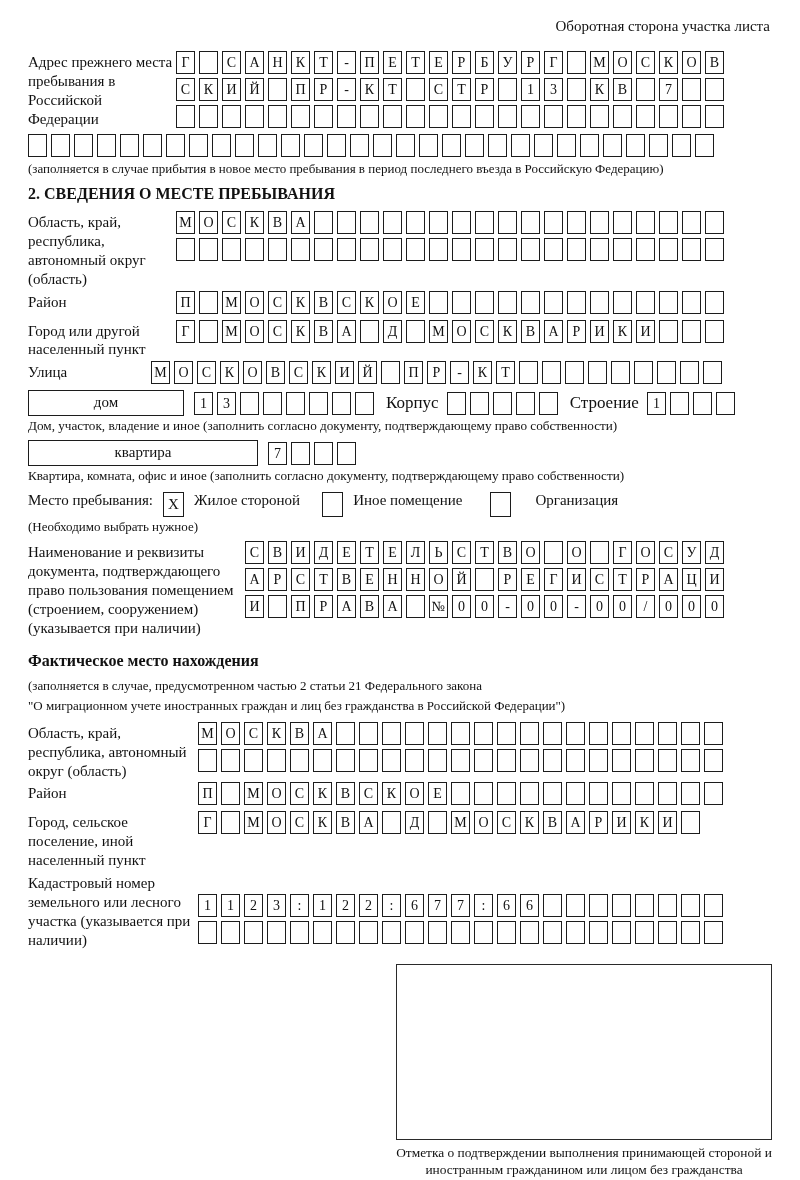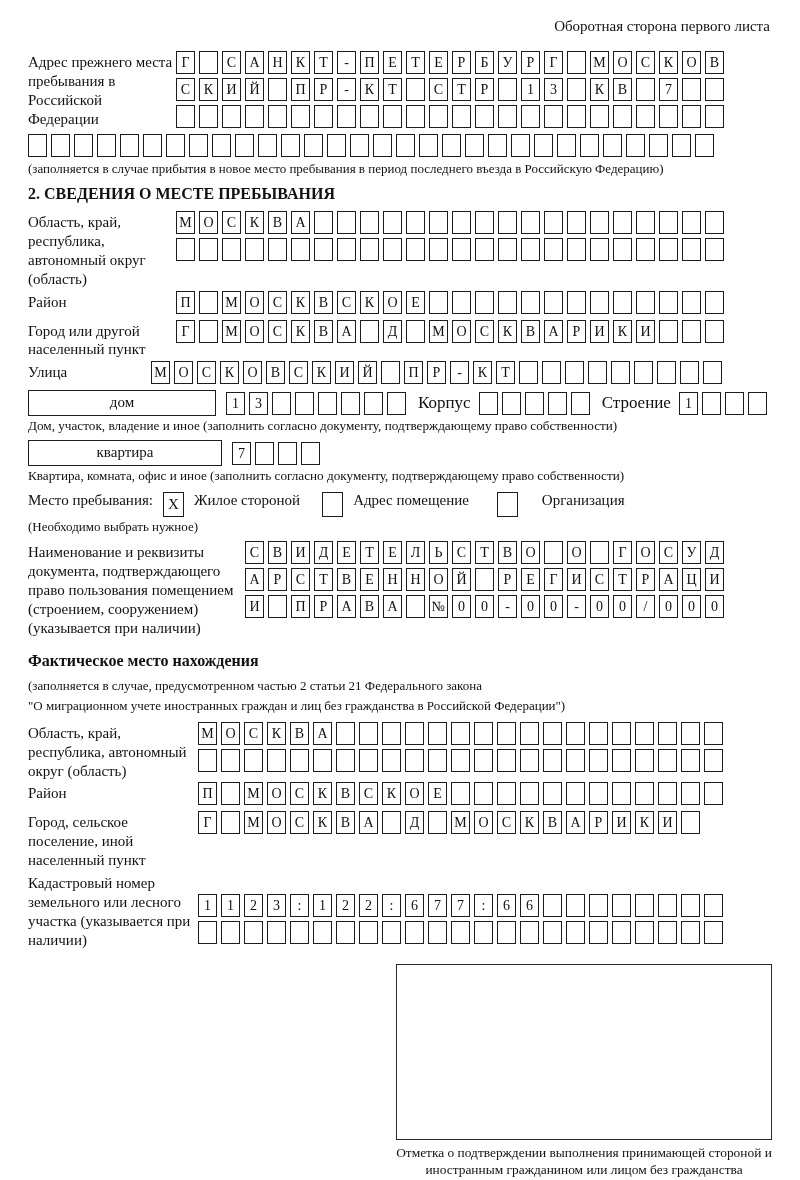--- a/index.html
+++ b/index.html
@@ -14,36 +14,36 @@
   .w148{flex:0 0 148px;}
   .w123{flex:0 0 123px;}
   .w170{flex:0 0 170px;}
   .w215{flex:0 0 217px;}
   .rows{display:flex;flex-direction:column;}
   .cells{display:flex;flex-wrap:nowrap;margin-bottom:4px;}
   .cell{flex:0 0 auto;box-sizing:content-box;width:17px;height:21px;border:1.6px solid #1c1c1c;margin-right:4px;
         font-size:14px;line-height:21px;text-align:center;font-weight:normal;}
   .inline-row{display:flex;align-items:center;margin-bottom:2px;}
   .name-box{box-sizing:border-box;height:26px;border:1.6px solid #1c1c1c;text-align:center;font-size:15px;line-height:23px;margin-right:10px;}
-  .dom-box{width:188px;}
-  .kv-box{width:194px;}
+  .dom-box{width:156px;}
+  .kv-box{width:230px;}
   .inline-label{font-size:17px;margin:0 8px;}
   .chk{box-sizing:content-box;width:19px;height:23px;border:1.6px solid #1c1c1c;font-size:15px;line-height:23px;text-align:center;margin:0 10px;}
   .stay-row{display:flex;align-items:flex-start;margin:8px 0 2px;font-size:15px;}
   .stamp-wrap{margin-left:368px;width:376px;margin-top:14px;}
   .stamp-box{box-sizing:border-box;width:376px;height:176px;border:1.8px solid #2a2a2a;}
   .stamp-caption{font-size:13.4px;text-align:center;line-height:1.3;margin-top:4px;}
   .cad-rows{margin-top:22px;}
 </style>
 </head>
 <body>
 
 <div class="page">
 
-  <div class="header-note">Оборотная сторона первого листа</div>
+  <div class="header-note">Оборотная сторона участка листа</div>
 
   <div class="field">
     <div class="flabel w148">Адрес прежнего места пребывания в Российской Федерации</div>
     <div class="rows">
       <div class="cells">
           <span class="cell">Г</span>
           <span class="cell"></span>
           <span class="cell">С</span>
           <span class="cell">А</span>
           <span class="cell">Н</span>
@@ -345,21 +345,21 @@
         <span class="cell"></span>
       </div>
   </div>
   <div class="note-left">Квартира, комната, офис и иное (заполнить согласно документу, подтверждающему право собственности)</div>
 
   <div class="stay-row">
     <span>Место пребывания:</span>
     <span class="chk">X</span>
     <span>Жилое стороной</span>
     <span class="chk" style="margin-left:22px;"></span>
-    <span>Адрес помещение</span>
+    <span>Иное помещение</span>
     <span class="chk" style="margin-left:28px;"></span>
     <span style="margin-left:14px;">Организация</span>
   </div>
   <div class="note">(Необходимо выбрать нужное)</div>
 
   <div class="field" style="margin-top:6px;">
     <div class="flabel w215">Наименование и реквизиты документа, подтверждающего право пользования помещением (строением, сооружением) (указывается при наличии)</div>
     <div class="rows">
       <div class="cells">
           <span class="cell">С</span>

